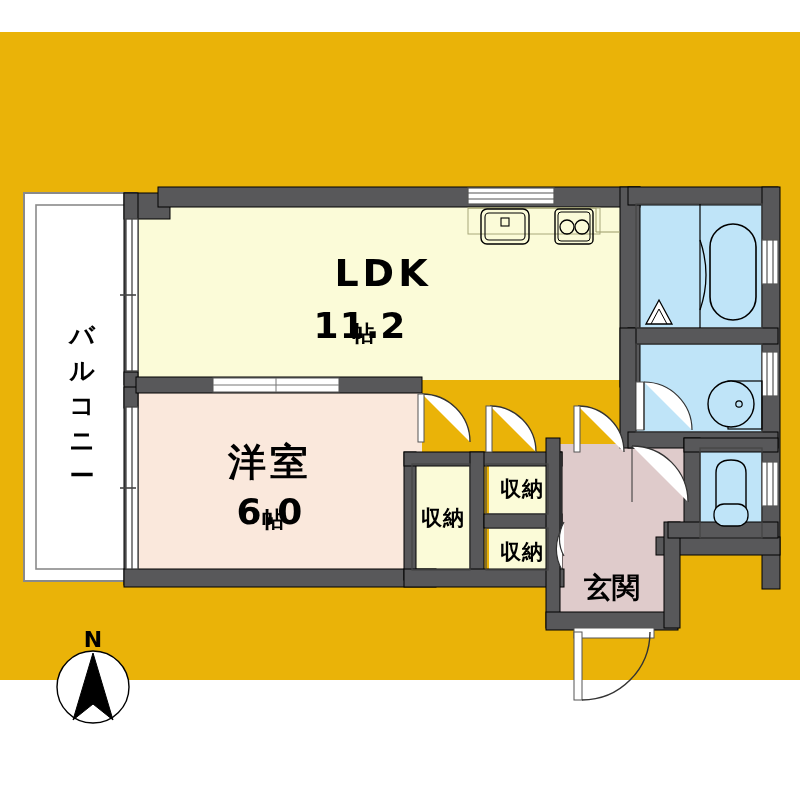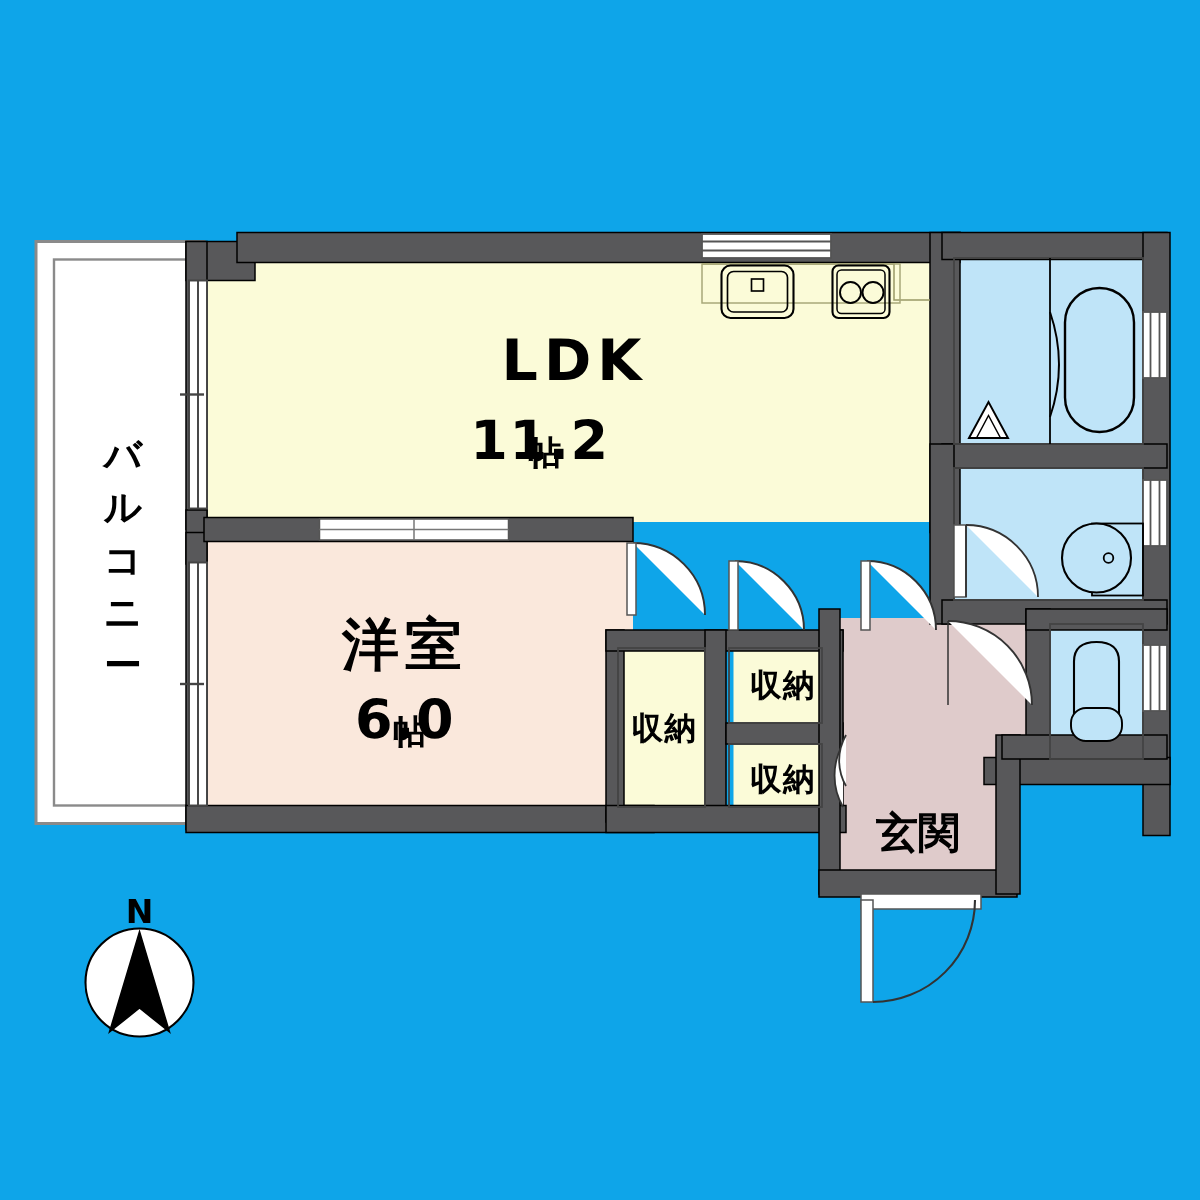--- a/index.html
+++ b/index.html
@@ -9,22 +9,23 @@
   }
   body {
     width: 800px;
     height: 800px;
     font-family: "DejaVu Sans", "Liberation Sans", sans-serif;
     overflow: hidden;
   }
   #floorplan-root {
     position: relative;
     width: 800px;
-    height: 800px;
-    background: #0ea5e9;
+    height: 648px;
+    background: #eab308;
+    margin-top: 32px;
   }
   svg#plan {
     display: block;
     width: 800px;
     height: 800px;
   }
   .room-label {
     font-family: "DejaVu Sans", "Liberation Sans", sans-serif;
     fill: #000000;
     font-weight: bold;

